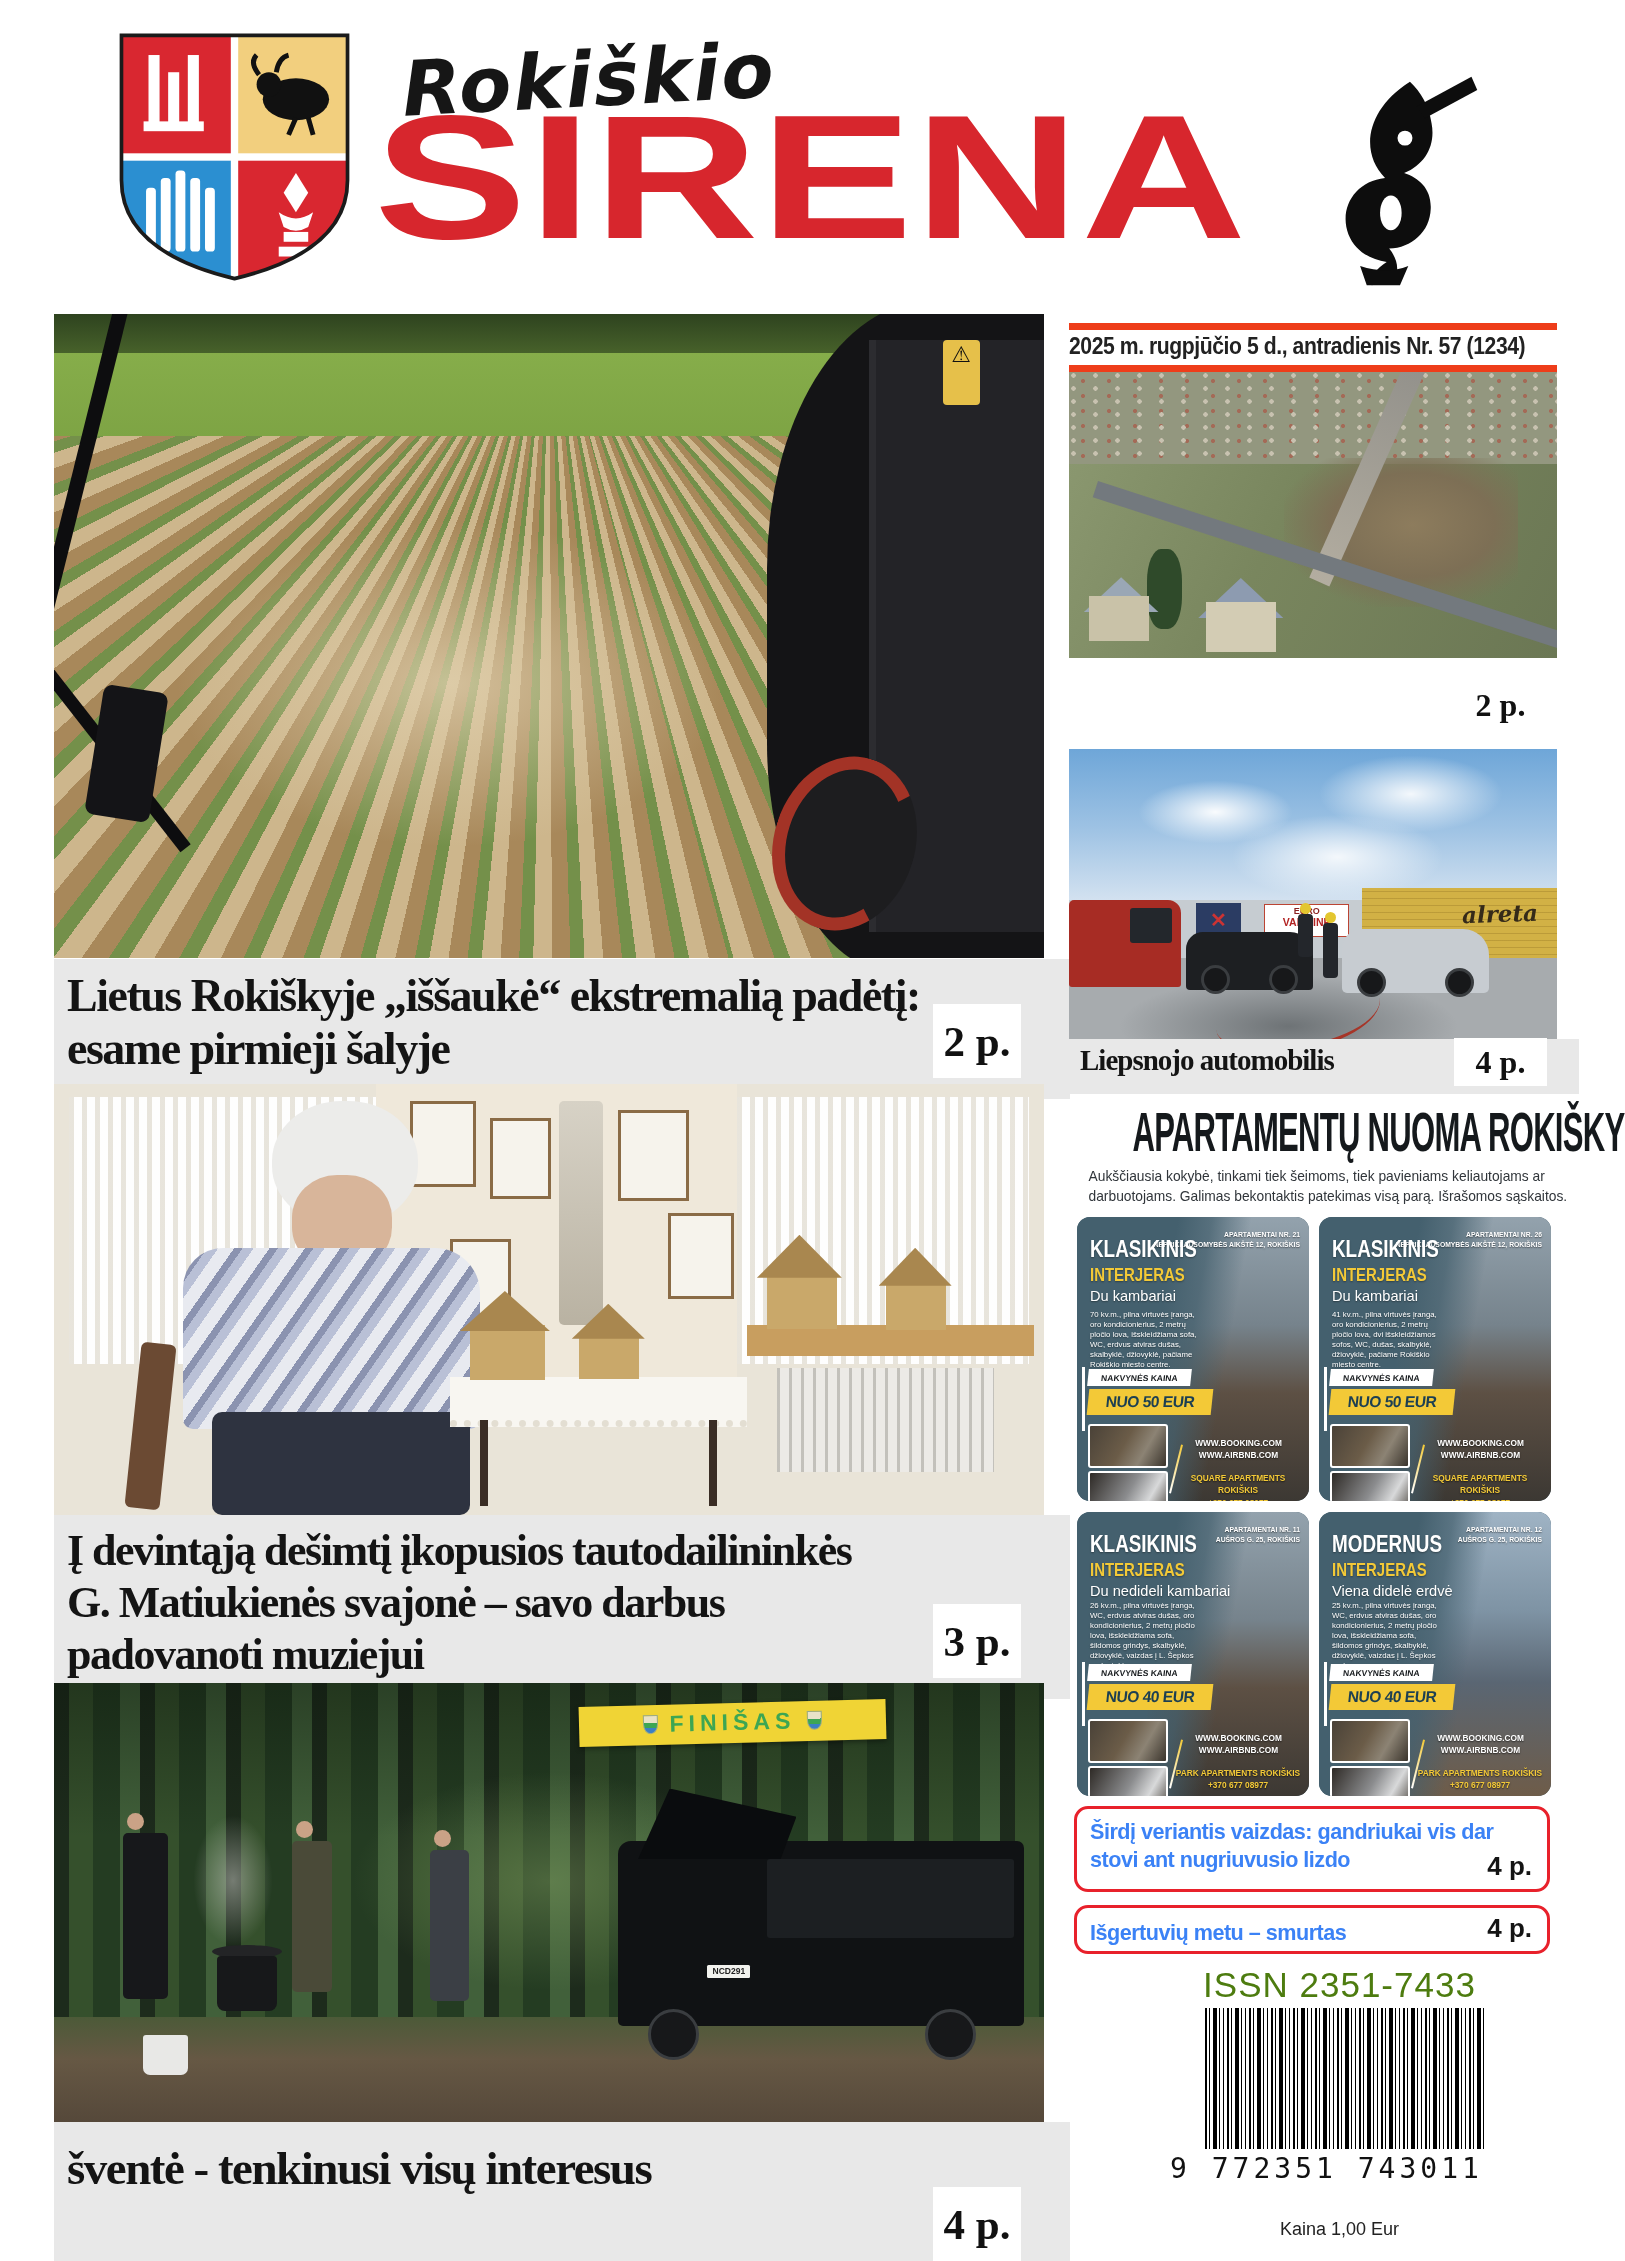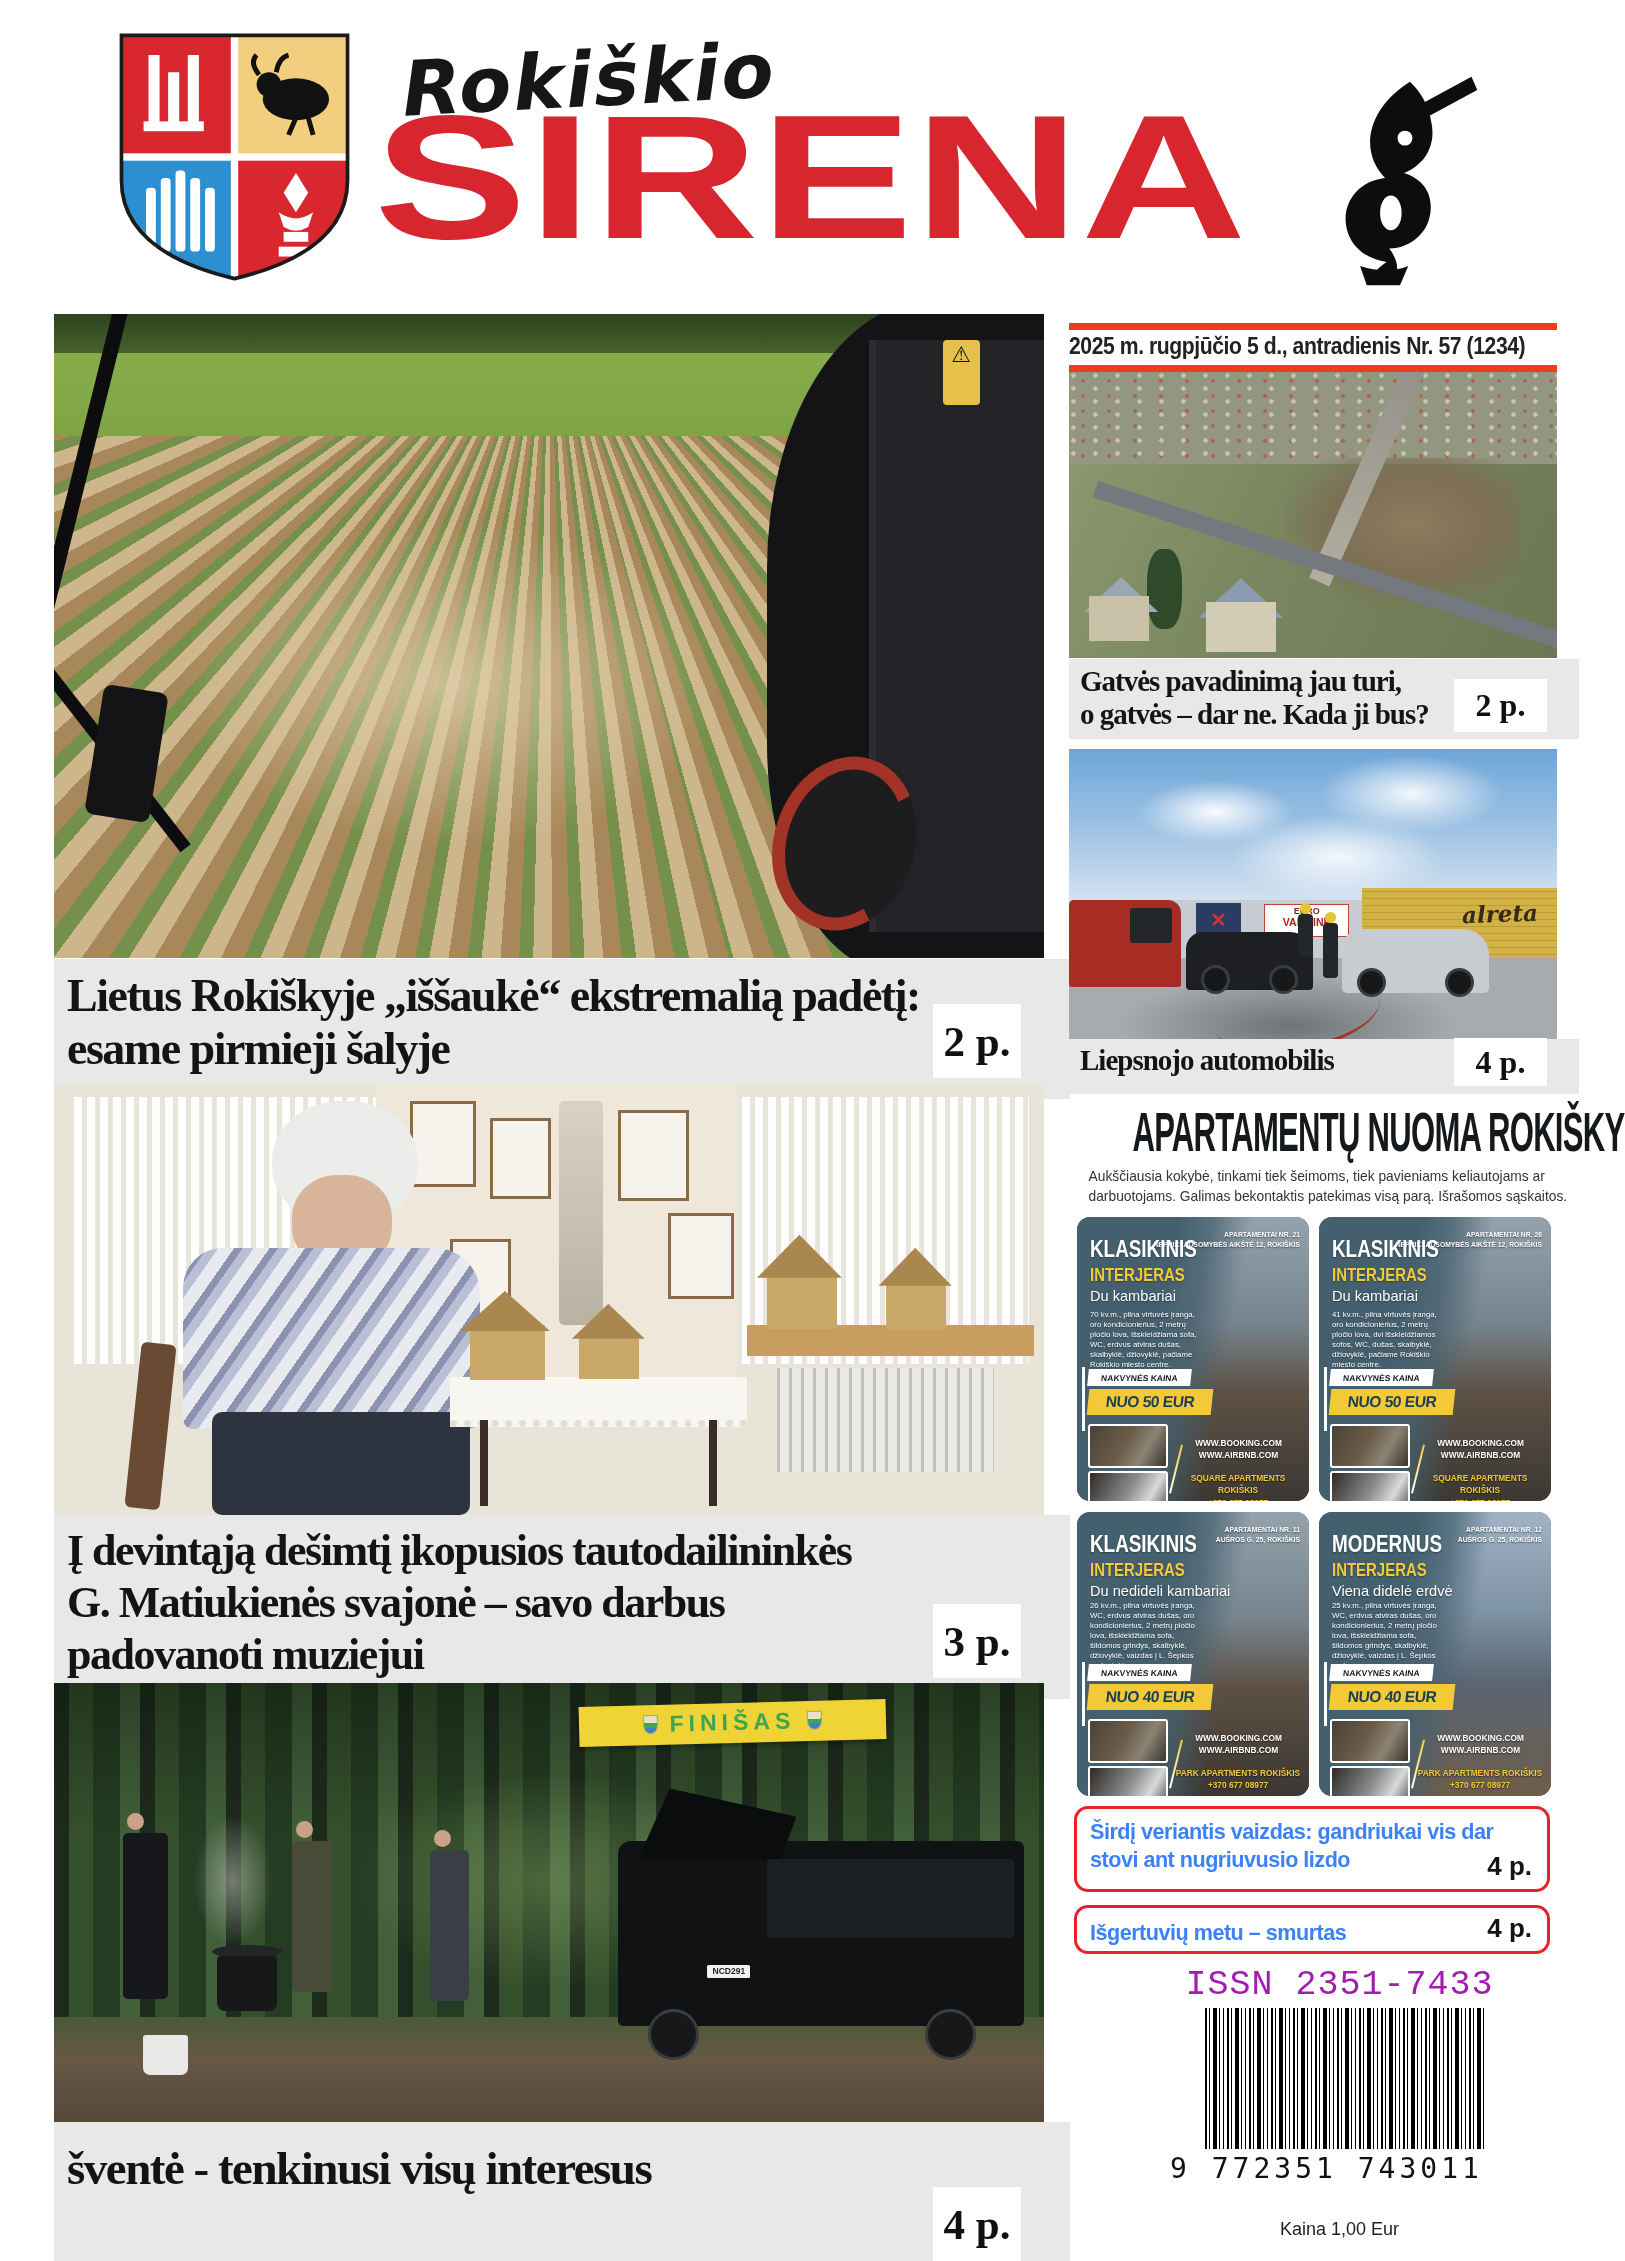--- a/index.html
+++ b/index.html
@@ -83,22 +83,22 @@
   .ad-brand{position:absolute;left:93px;right:3px;top:255px;text-align:center;font-size:8.3px;font-weight:700;
             color:#f3c937;line-height:1.5;text-shadow:0 0.5px 1.5px rgba(0,0,0,.6);}
 
   
   .brief{position:absolute;left:1074px;width:476px;background:#fff;border:3.5px solid #e8212b;border-radius:14px;
          box-sizing:border-box;padding:9px 13px;}
   #brief1{top:1806px;height:86px;}
   #brief2{top:1905px;height:49px;padding-top:11px;}
   .brief .bl{font-size:21.6px;font-weight:700;color:#3b82f6;letter-spacing:-0.5px;line-height:1.3;}
   .brief .bp{position:absolute;right:15px;bottom:7px;font-size:26px;font-weight:700;color:#141414;}
-  #issn{left:1164px;top:1965px;width:351px;text-align:center;font-family:Liberation Mono, monospace;
-        font-size:35px;color:#a21caf;letter-spacing:1px;}
+  #issn{left:1164px;top:1965px;width:351px;text-align:center;font-family:Liberation Sans, sans-serif;
+        font-size:35px;color:#4d7c0f;letter-spacing:1px;}
   #barcode{left:1205px;top:2008px;width:281px;height:141px;
            background:repeating-linear-gradient(90deg,#000 0 2px,#fff 2px 3.5px,#000 3.5px 4.5px,#fff 4.5px 7.5px,
            #000 7.5px 12px,#fff 12px 13.6px,#000 13.6px 14.6px,#fff 14.6px 18px,#000 18px 19px,#fff 19px 22px);}
   #bdigits{left:1170px;top:2152px;width:351px;text-align:left;font-family:"DejaVu Sans Mono",monospace;
            font-size:28px;color:#111;letter-spacing:4px;white-space:nowrap;}
   #kaina{left:1164px;top:2219px;width:351px;text-align:center;font-size:18px;color:#222;}
 
   
   
   #p-field{left:54px;top:314px;width:990px;height:644px;background:#b49a6d;}
@@ -313,24 +313,20 @@
     <div class="aer-town"></div>
     <div class="aer-dirt"></div>
     <div class="aer-roadnew"></div>
     <div class="aer-roadmain"></div>
     <div class="aer-trees"></div>
     <div class="aer-roof1"></div>
     <div class="aer-house1"></div>
     <div class="aer-roof2"></div>
     <div class="aer-house2"></div>
   </div>
-  <div id="street-block" class="gray-block cap-block">
-    <div class="serifhead l">Gatvės pavadinimą jau turi,</div>
-    <div class="serifhead l">o gatvės – dar ne. Kada ji bus?</div>
-  </div>
   <div id="street-badge" class="pbadge">2 p.</div>
 
   <div id="p-fire" class="photo">
     <div class="fi-sky"></div>
     <div class="fi-clouds"></div>
     <div class="fi-bldg"></div>
     <div class="fi-bldg-y"></div>
     <div class="fi-alreta">alreta</div>
     <div class="fi-sign-blue">✕</div>
     <div class="fi-pharm">

